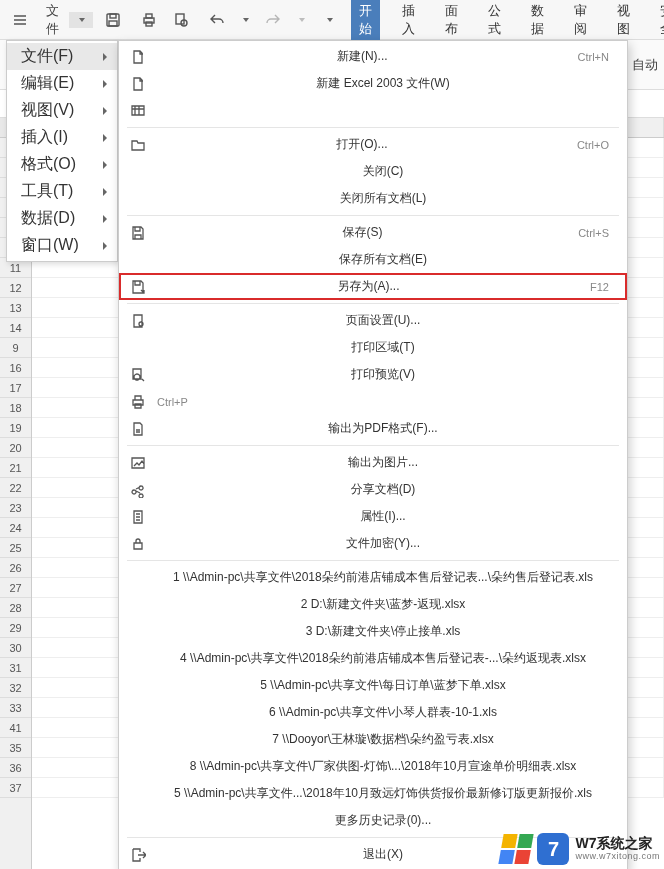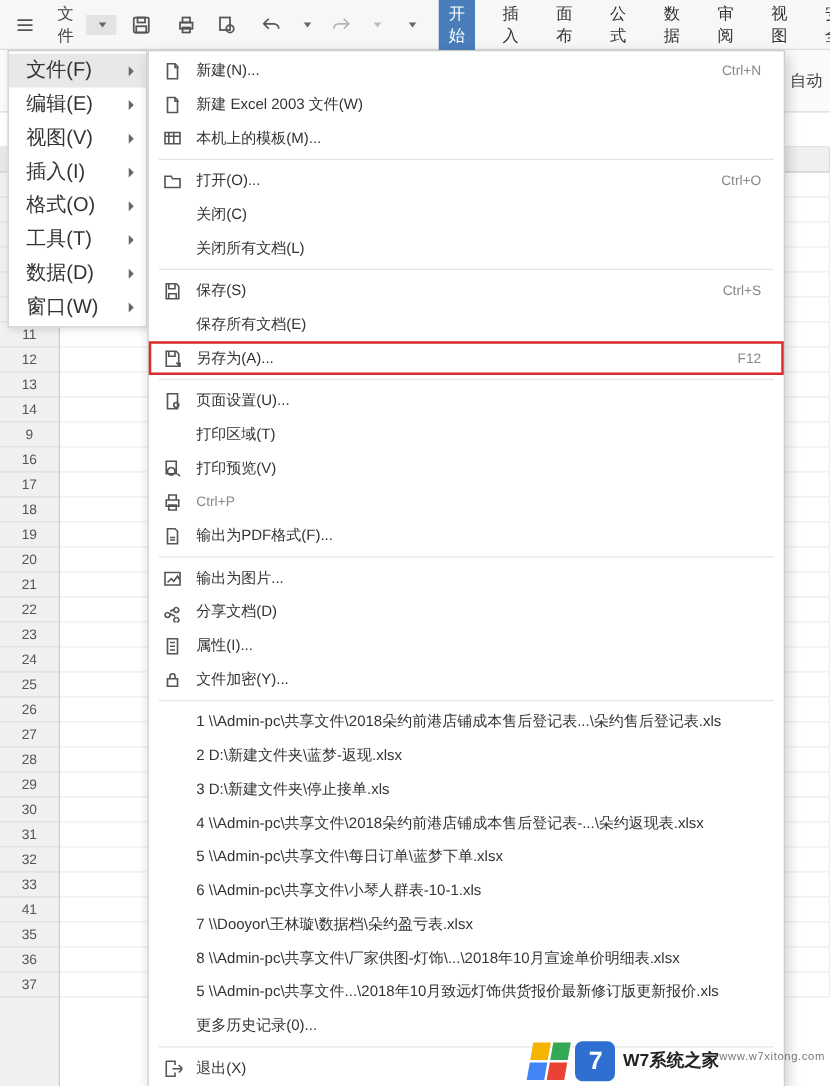--- a/index.html
+++ b/index.html
@@ -94,21 +94,21 @@
     border-right: 1px solid #ddd;
   }
   .fbar-input { flex: 1; padding: 0 6px; display: flex; align-items: center; }
   
   .grid-area {
     position: relative;
     display: flex;
     height: calc(869px - 40px - 50px - 28px);
   }
   .rowhdrs {
-    width: 48px;
+    width: 32px;
     background: #f0f0f0;
     border-right: 1px solid #ccc;
   }
   .corner {
     height: 20px;
     border-bottom: 1px solid #ccc;
     background: #e8e8e8;
   }
   .rowhdr {
     height: 20px;
@@ -192,20 +192,21 @@
   }
   .fm-item {
     height: 27px;
     display: flex;
     align-items: center;
     padding: 0 18px 0 10px;
     font-size: 12px;
     color: #333;
     gap: 10px;
     position: relative;
+    text-align: center;
   }
   .fm-icon {
     width: 18px; height: 18px;
     display: flex; align-items: center; justify-content: center;
     flex-shrink: 0;
   }
   .fm-icon svg { width: 16px; height: 16px; stroke: #555; fill: none; stroke-width: 1.3; }
   .fm-label { flex: 1; white-space: nowrap; overflow: hidden; text-overflow: ellipsis; }
   .fm-shortcut { color: #888; font-size: 11px; }
   .fm-sep {
@@ -243,21 +244,21 @@
   .wm-logo div:nth-child(4){ background:#ea4335;}
   .wm-7 {
     width: 32px; height: 32px;
     background: #2f6fd1;
     color: #fff;
     font-size: 20px;
     font-weight: bold;
     border-radius: 6px;
     display: flex; align-items: center; justify-content: center;
   }
-  .wm-text { display: flex; flex-direction: row; line-height: 1.1; }
+  .wm-text { display: flex; flex-direction: column; line-height: 1.1; }
   .wm-text .t1 { font-size: 14px; font-weight: bold; color: #222; }
   .wm-text .t2 { font-size: 9px; color: #777; letter-spacing: .5px; }
 </style>
 </head>
 <body>
 
 <div class="toolbar">
   <div class="tb-btn">
     <svg class="icon-svg" viewBox="0 0 16 16">
         <path d="M2 4h12M2 8h12M2 12h12"></path>
@@ -539,21 +540,20 @@
         </svg>
       </span>
       <span class="fm-label">新建 Excel 2003 文件(W)</span>
     </div>
     <div class="fm-item">
       <span class="fm-icon">
         <svg viewBox="0 0 16 16">
           <path d="M2 3h12v9H2z M2 6h12 M5 3v9 M9 3v9"></path>
         </svg>
       </span>
-      <span class="fm-label">本机上的模板(M)...</span>
     </div>
     <div class="fm-sep"></div>
     <div class="fm-item">
       <span class="fm-icon">
         <svg viewBox="0 0 16 16">
           <path d="M2 4h5l1 2h6v7H2z"></path>
         </svg>
       </span>
       <span class="fm-label">打开(O)...</span>
       <span class="fm-shortcut">Ctrl+O</span>

